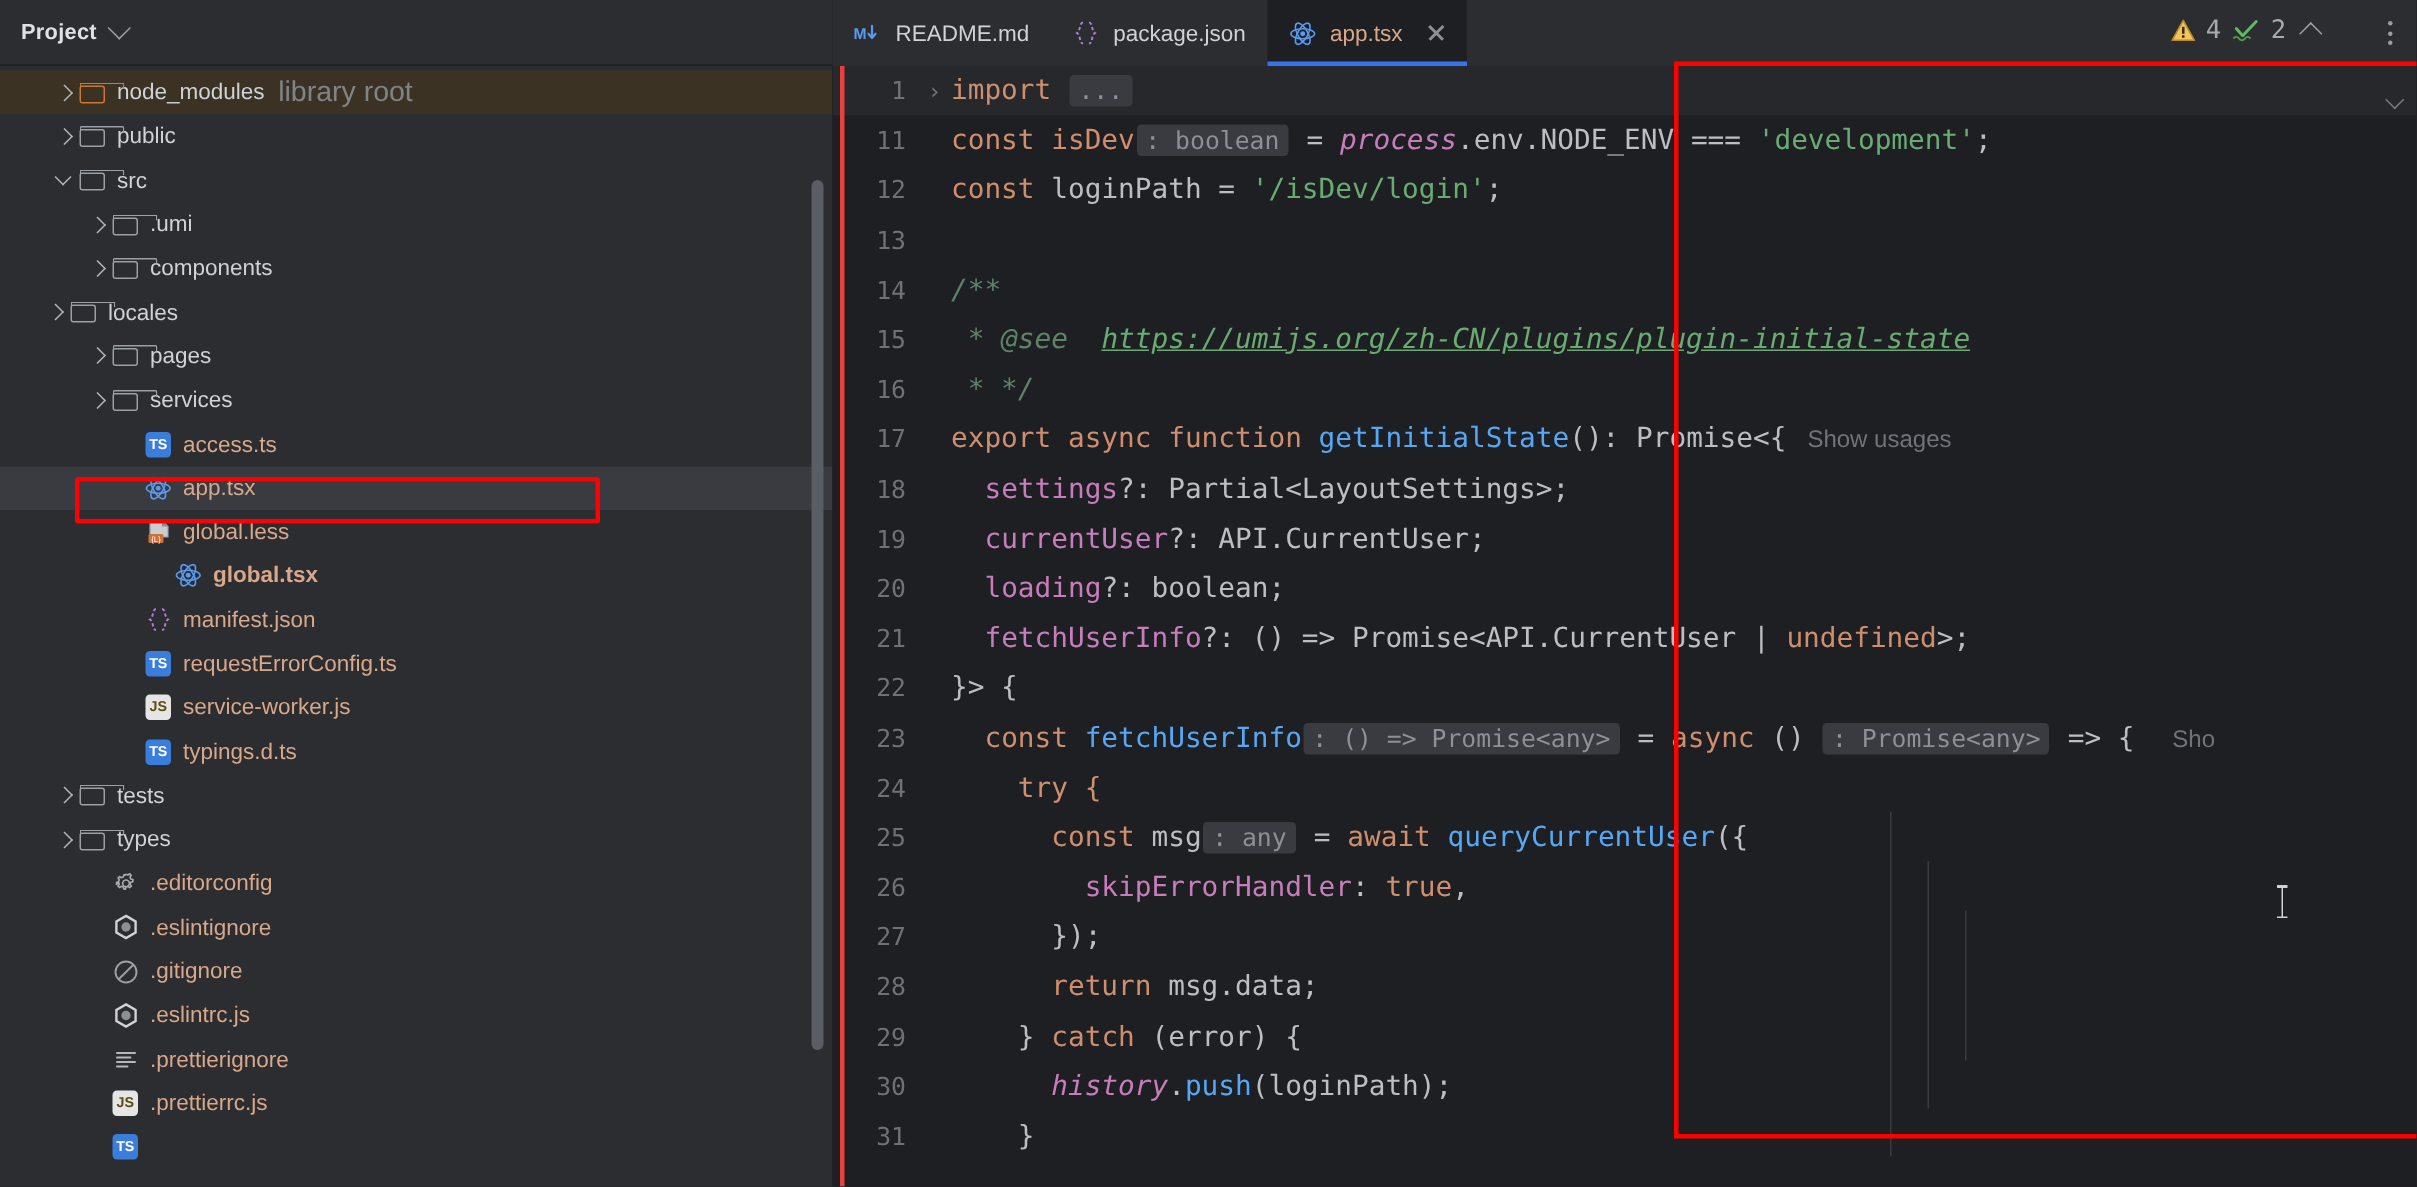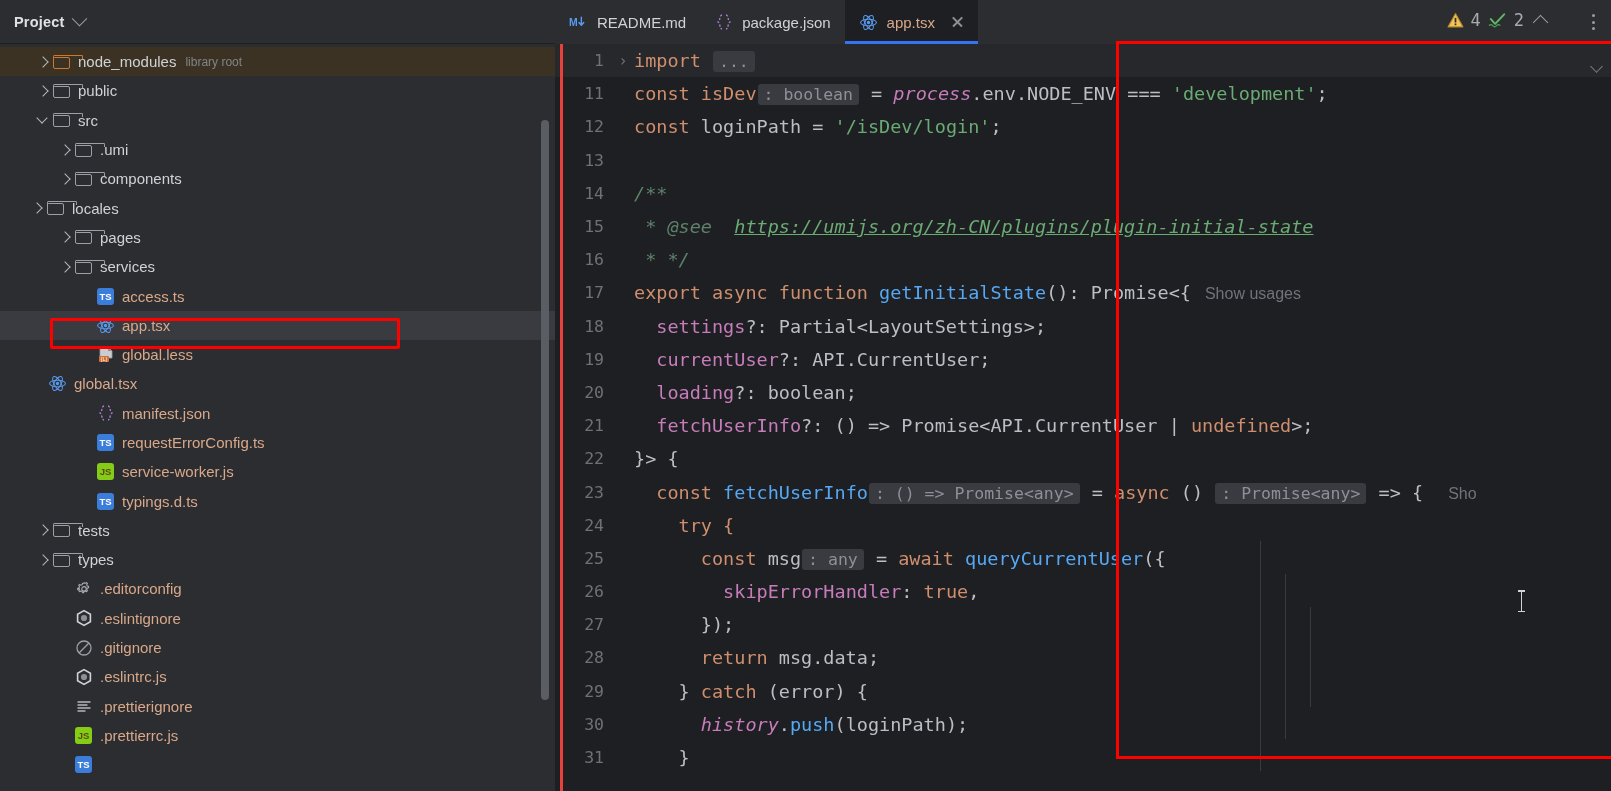--- a/index.html
+++ b/index.html
@@ -58,21 +58,21 @@
     border-bottom: 1.5px solid #b4b7bb;
     left: 3px; top: 4px;
   }
   .arrow.r::after { transform: rotate(-45deg); }
   .arrow.d::after { transform: rotate(45deg); top: 2px; left: 2px; }
 
   .ico { width: 19px; height: 19px; flex: 0 0 19px; margin-right: 7px;
          display: flex; align-items: center; justify-content: center; }
   .lbl { color: #d9a88a; }
   .lbl.folder { color: #cfd2d6; }
-  .hint { color: #7f8489; font-size: 12px; margin-left: 9px; }
+  .hint { color: #7f8489; font-size: 19px; margin-left: 9px; }
 
   
   .folder-ic { width: 17px; height: 14px; position: relative; }
   .folder-ic .bdy {
     position: absolute; left:0; top:2px; width:17px; height:12px;
     border:1.4px solid #9aa0a6; border-radius:1.5px 2px 2px 2px;
   }
   .folder-ic .tab {
     position:absolute; left:0; top:0px; width:7px; height:4px;
     border-top:1.4px solid #9aa0a6; border-left:1.4px solid #9aa0a6;
@@ -80,21 +80,21 @@
   }
   .folder-ic.orange .bdy, .folder-ic.orange .tab { border-color:#cc7832; }
 
   .badge {
     width: 17px; height: 17px; border-radius: 3px;
     font-size: 9.5px; font-weight: bold;
     display:flex; align-items:center; justify-content:center;
     color:#fff; font-family:"Liberation Sans",sans-serif;
   }
   .badge.ts { background:#3a7ddb; }
-  .badge.js { background:#84cc16; color:#5b4b12; }
+  .badge.js { background:#e5e5e5; color:#5b4b12; }
 
   
   .sb-scroll {
     position:absolute; left:541px; top:120px; width:8px; height:580px;
     background:#5a5d63; border-radius:4px;
   }
 
   
   .redbox-file {
     position:absolute; left:50px; top:318px; width:350px; height:31px;
@@ -318,21 +318,21 @@
           <span class="ico">
             <svg width="18" height="18" viewBox="0 0 18 18">
               <path d="M3 1 h8 l4 4 v7 h-12 z" fill="#c9ccd1" stroke="#9aa0a6" stroke-width=".8"></path>
               <path d="M11 1 v4 h4 z" fill="#8b9096"></path>
               <rect x="2" y="10" width="10" height="6" rx="1" fill="#d2703a"></rect>
               <text x="7" y="15" font-size="5.2" fill="#fff" text-anchor="middle" font-family="sans-serif">{L}</text>
             </svg>
           </span>
           <span class="lbl">global.less</span>
         </div>
-        <div class="row" style="padding-left: 32px;">
+        <div class="row" style="padding-left: 100px; font-weight: bold;">
           <span class="arrow "></span>
           <span class="ico">
             <svg width="19" height="19" viewBox="0 0 24 24">
               <circle cx="12" cy="12" r="2.1" fill="#5a9bf0"></circle>
               <ellipse cx="12" cy="12" rx="10" ry="4.2" fill="none" stroke="#5a9bf0" stroke-width="1.3"></ellipse>
               <ellipse cx="12" cy="12" rx="10" ry="4.2" fill="none" stroke="#5a9bf0" stroke-width="1.3" transform="rotate(60 12 12)"></ellipse>
               <ellipse cx="12" cy="12" rx="10" ry="4.2" fill="none" stroke="#5a9bf0" stroke-width="1.3" transform="rotate(120 12 12)"></ellipse>
             </svg>
           </span>
           <span class="lbl">global.tsx</span>

